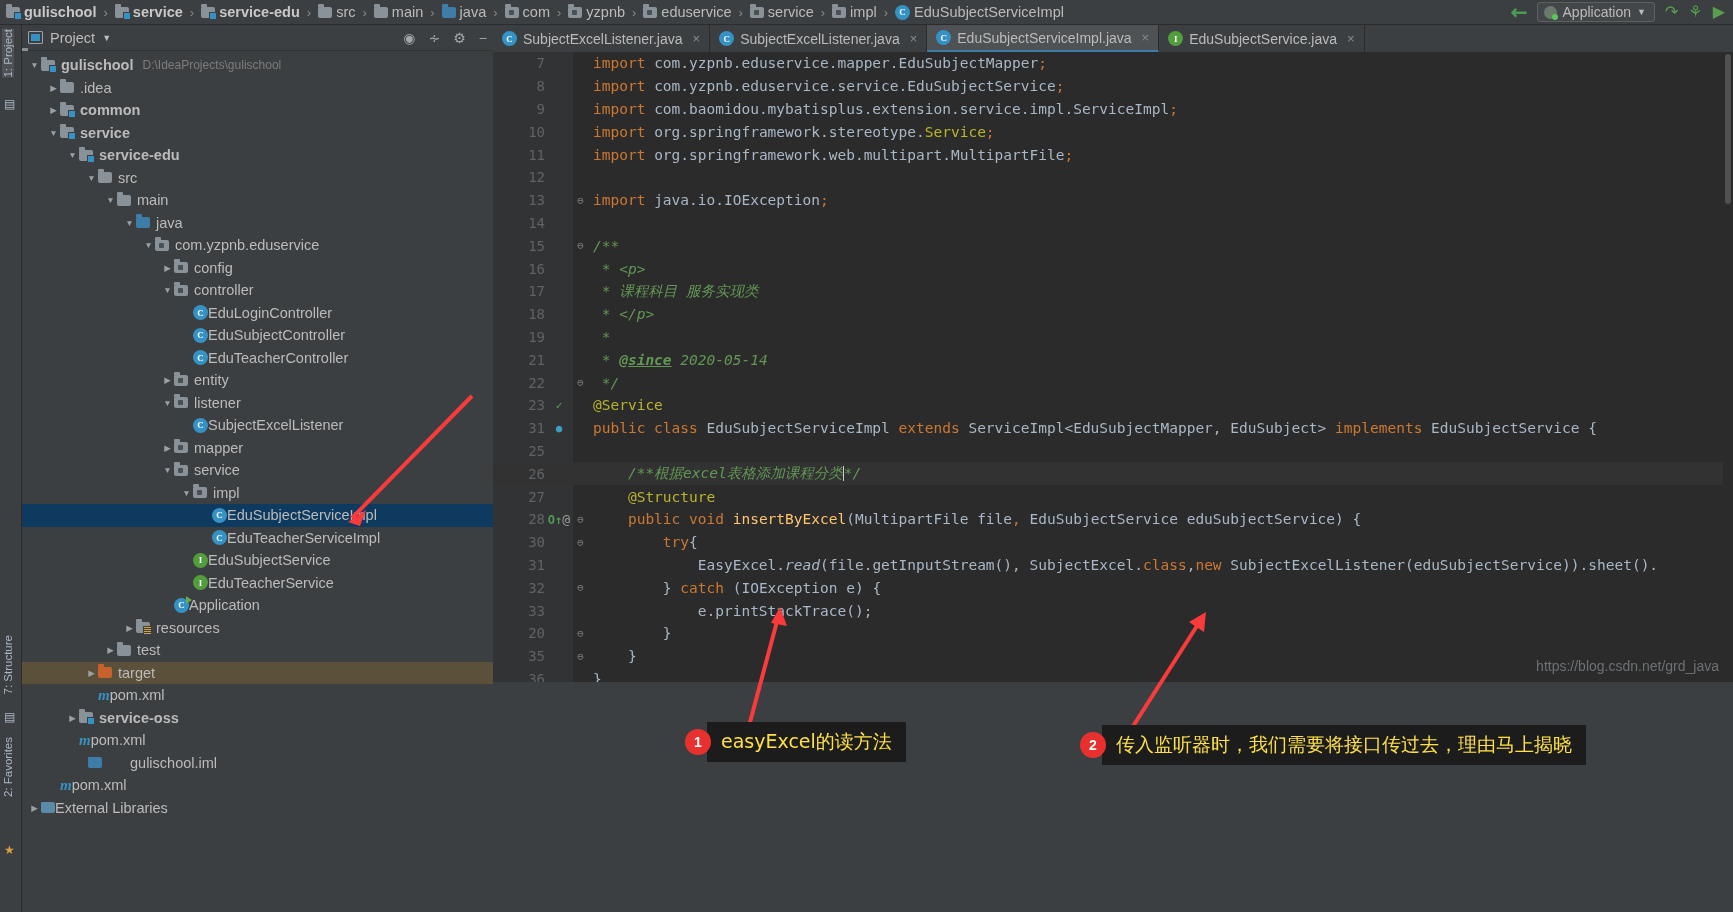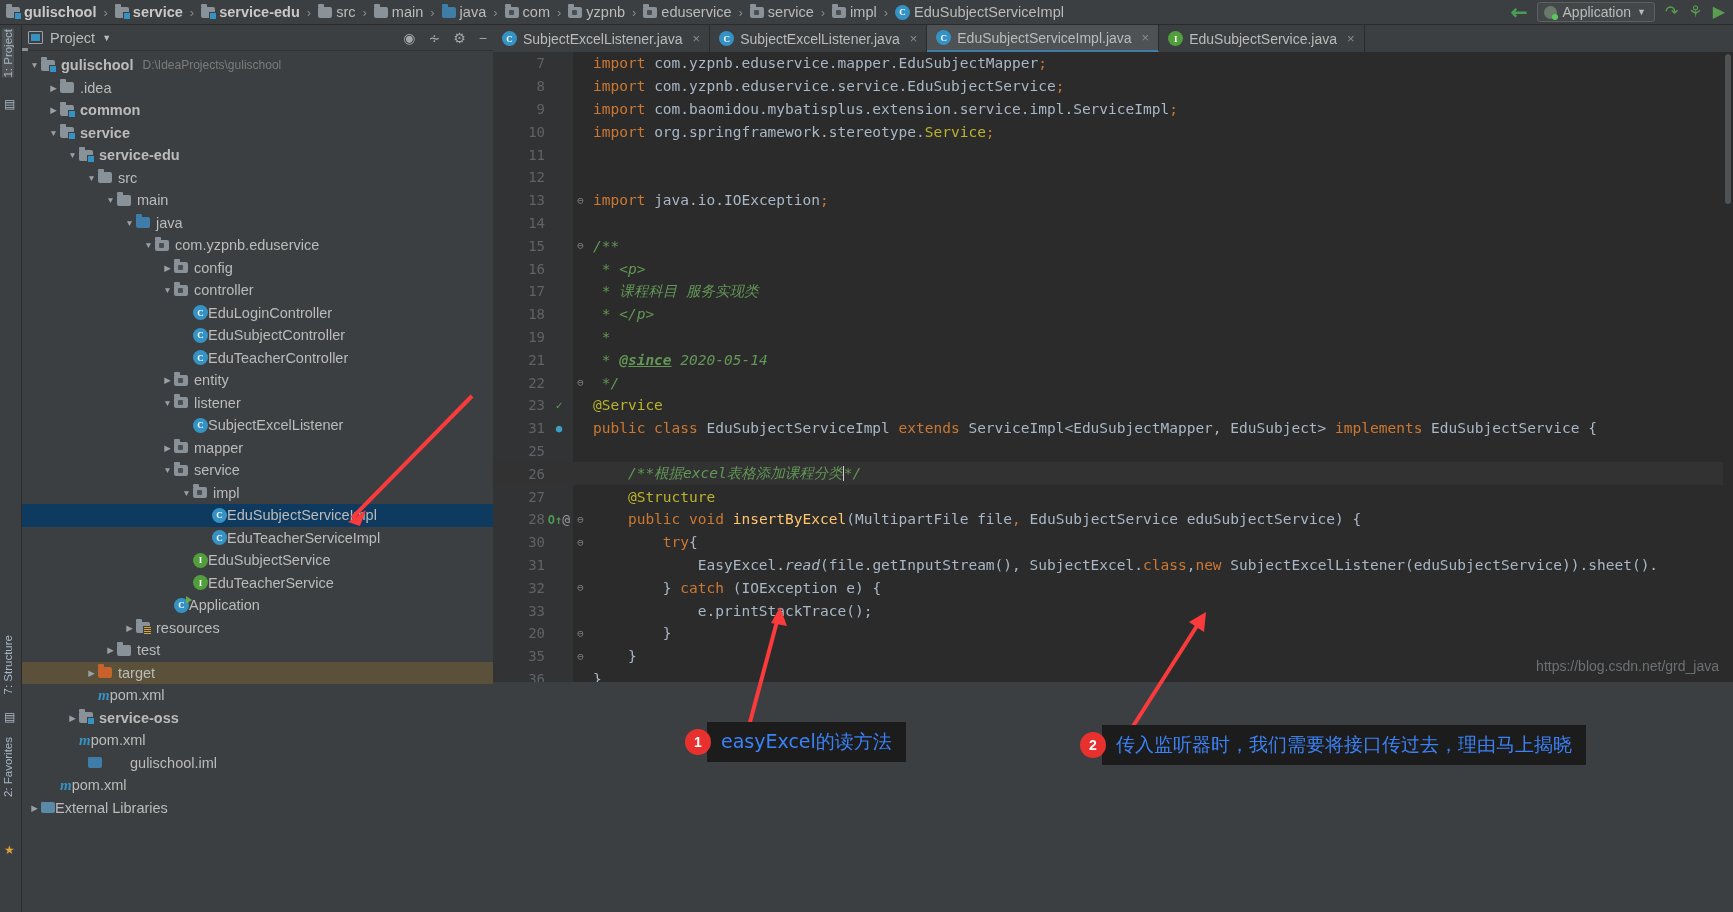--- a/index.html
+++ b/index.html
@@ -132,21 +132,21 @@
   .callout {
     position: absolute; display: flex; align-items: center; pointer-events: none;
   }
   .badge {
     width: 26px; height: 26px; border-radius: 50%; background: #e8312f; color: #fff;
     display: flex; align-items: center; justify-content: center;
     font-size: 14px; font-weight: bold; font-family: "Liberation Sans", sans-serif;
     position: relative; z-index: 2;
   }
   .cbox {
-    background: #1c1c1c; color: #3b82f6; font-size: 19px;
+    background: #1c1c1c; color: #fde047; font-size: 19px;
     padding: 7px 14px; margin-left: -4px; white-space: nowrap;
     font-family: "DejaVu Sans", sans-serif;
   }
   .watermark {
     position: absolute; right: 14px; bottom: 8px;
     color: #6d7174; font-size: 14px; font-family: "Liberation Sans", sans-serif;
   }
   .vscroll { position:absolute; right:0; top:27px; width:10px; bottom:0; background:#2b2b2b;}
   .vscroll .thumb { position:absolute; right:2px; top:2px; width:6px; height:150px; background:#4e5254; border-radius:3px;}
 </style>
@@ -472,20 +472,21 @@
           <div class="cline">
             <span class="lnum">10</span>
             <span class="gico"></span>
             <span class="fold"></span>
             <span class="ctext"><span class="k">import</span> <span class="n">org.springframework.stereotype.</span><span class="an">Service</span><span class="k">;</span></span>
           </div>
           <div class="cline">
             <span class="lnum">11</span>
             <span class="gico"></span>
             <span class="fold"></span>
+            <span class="ctext"><span class="k">import</span> <span class="n">org.springframework.web.multipart.MultipartFile</span><span class="k">;</span></span>
           </div>
           <div class="cline">
             <span class="lnum">12</span>
             <span class="gico"></span>
             <span class="fold"></span>
             <span class="ctext"></span>
           </div>
           <div class="cline">
             <span class="lnum">13</span>
             <span class="gico"></span>

